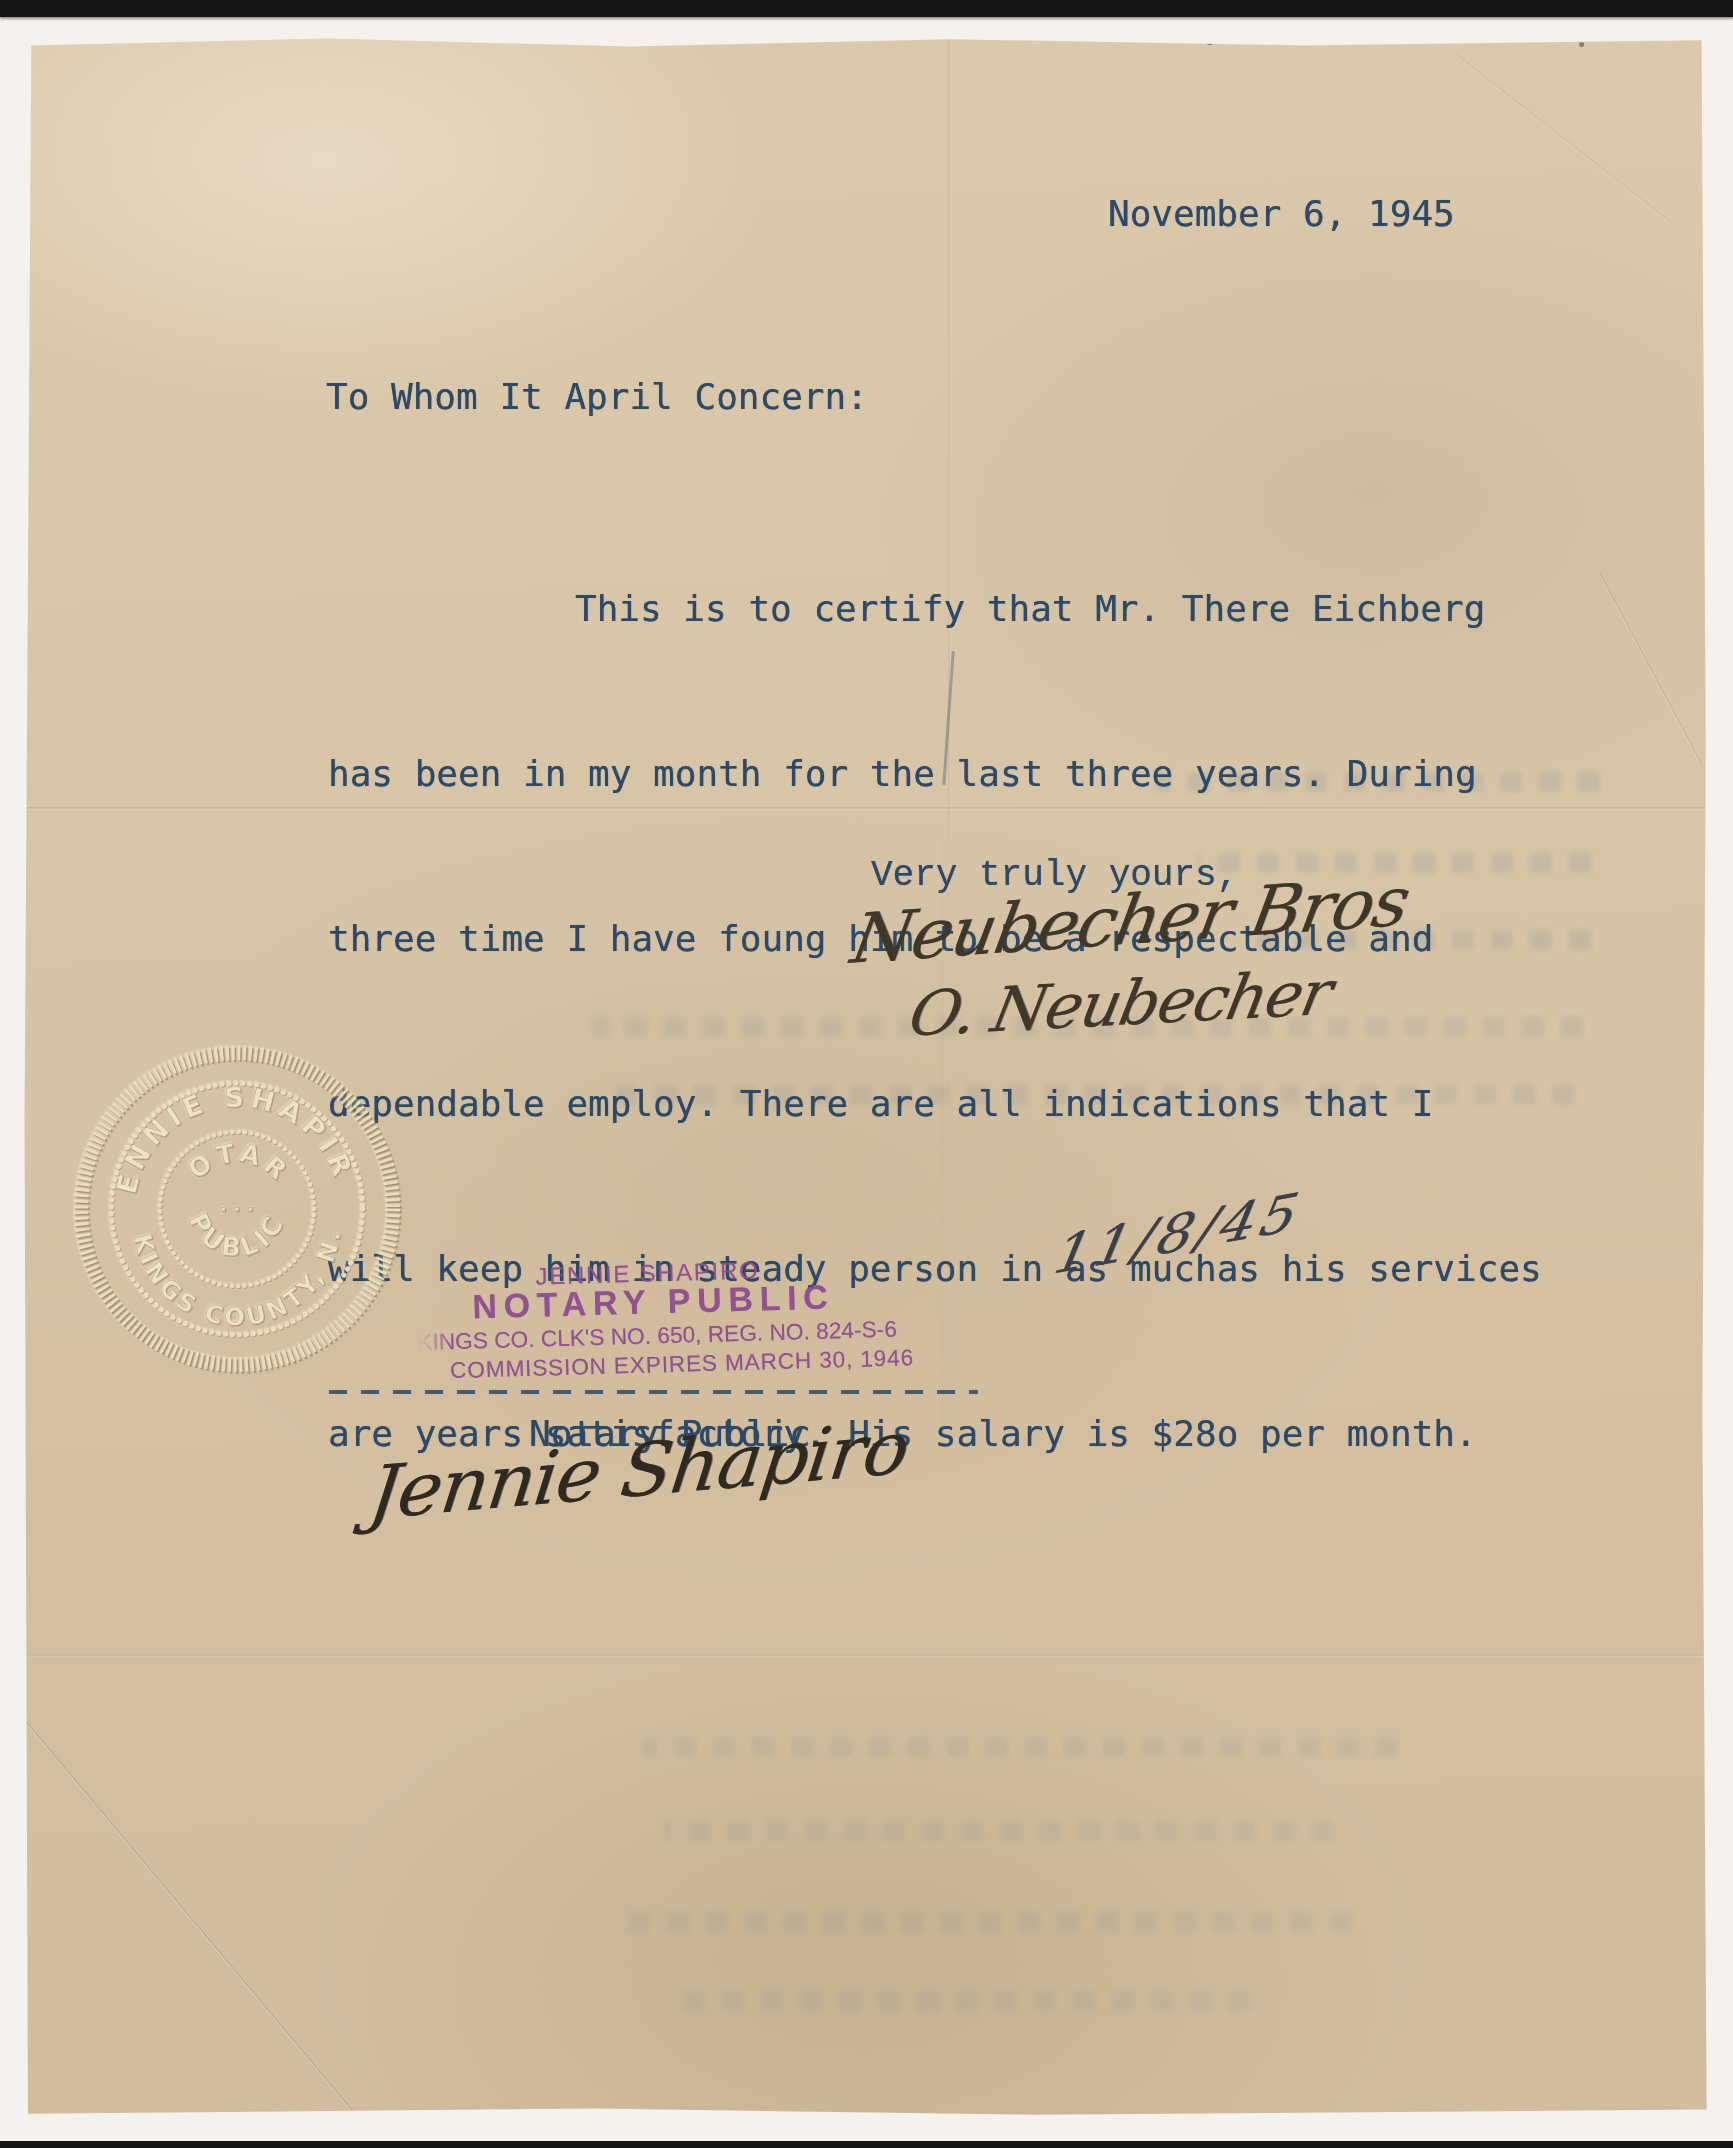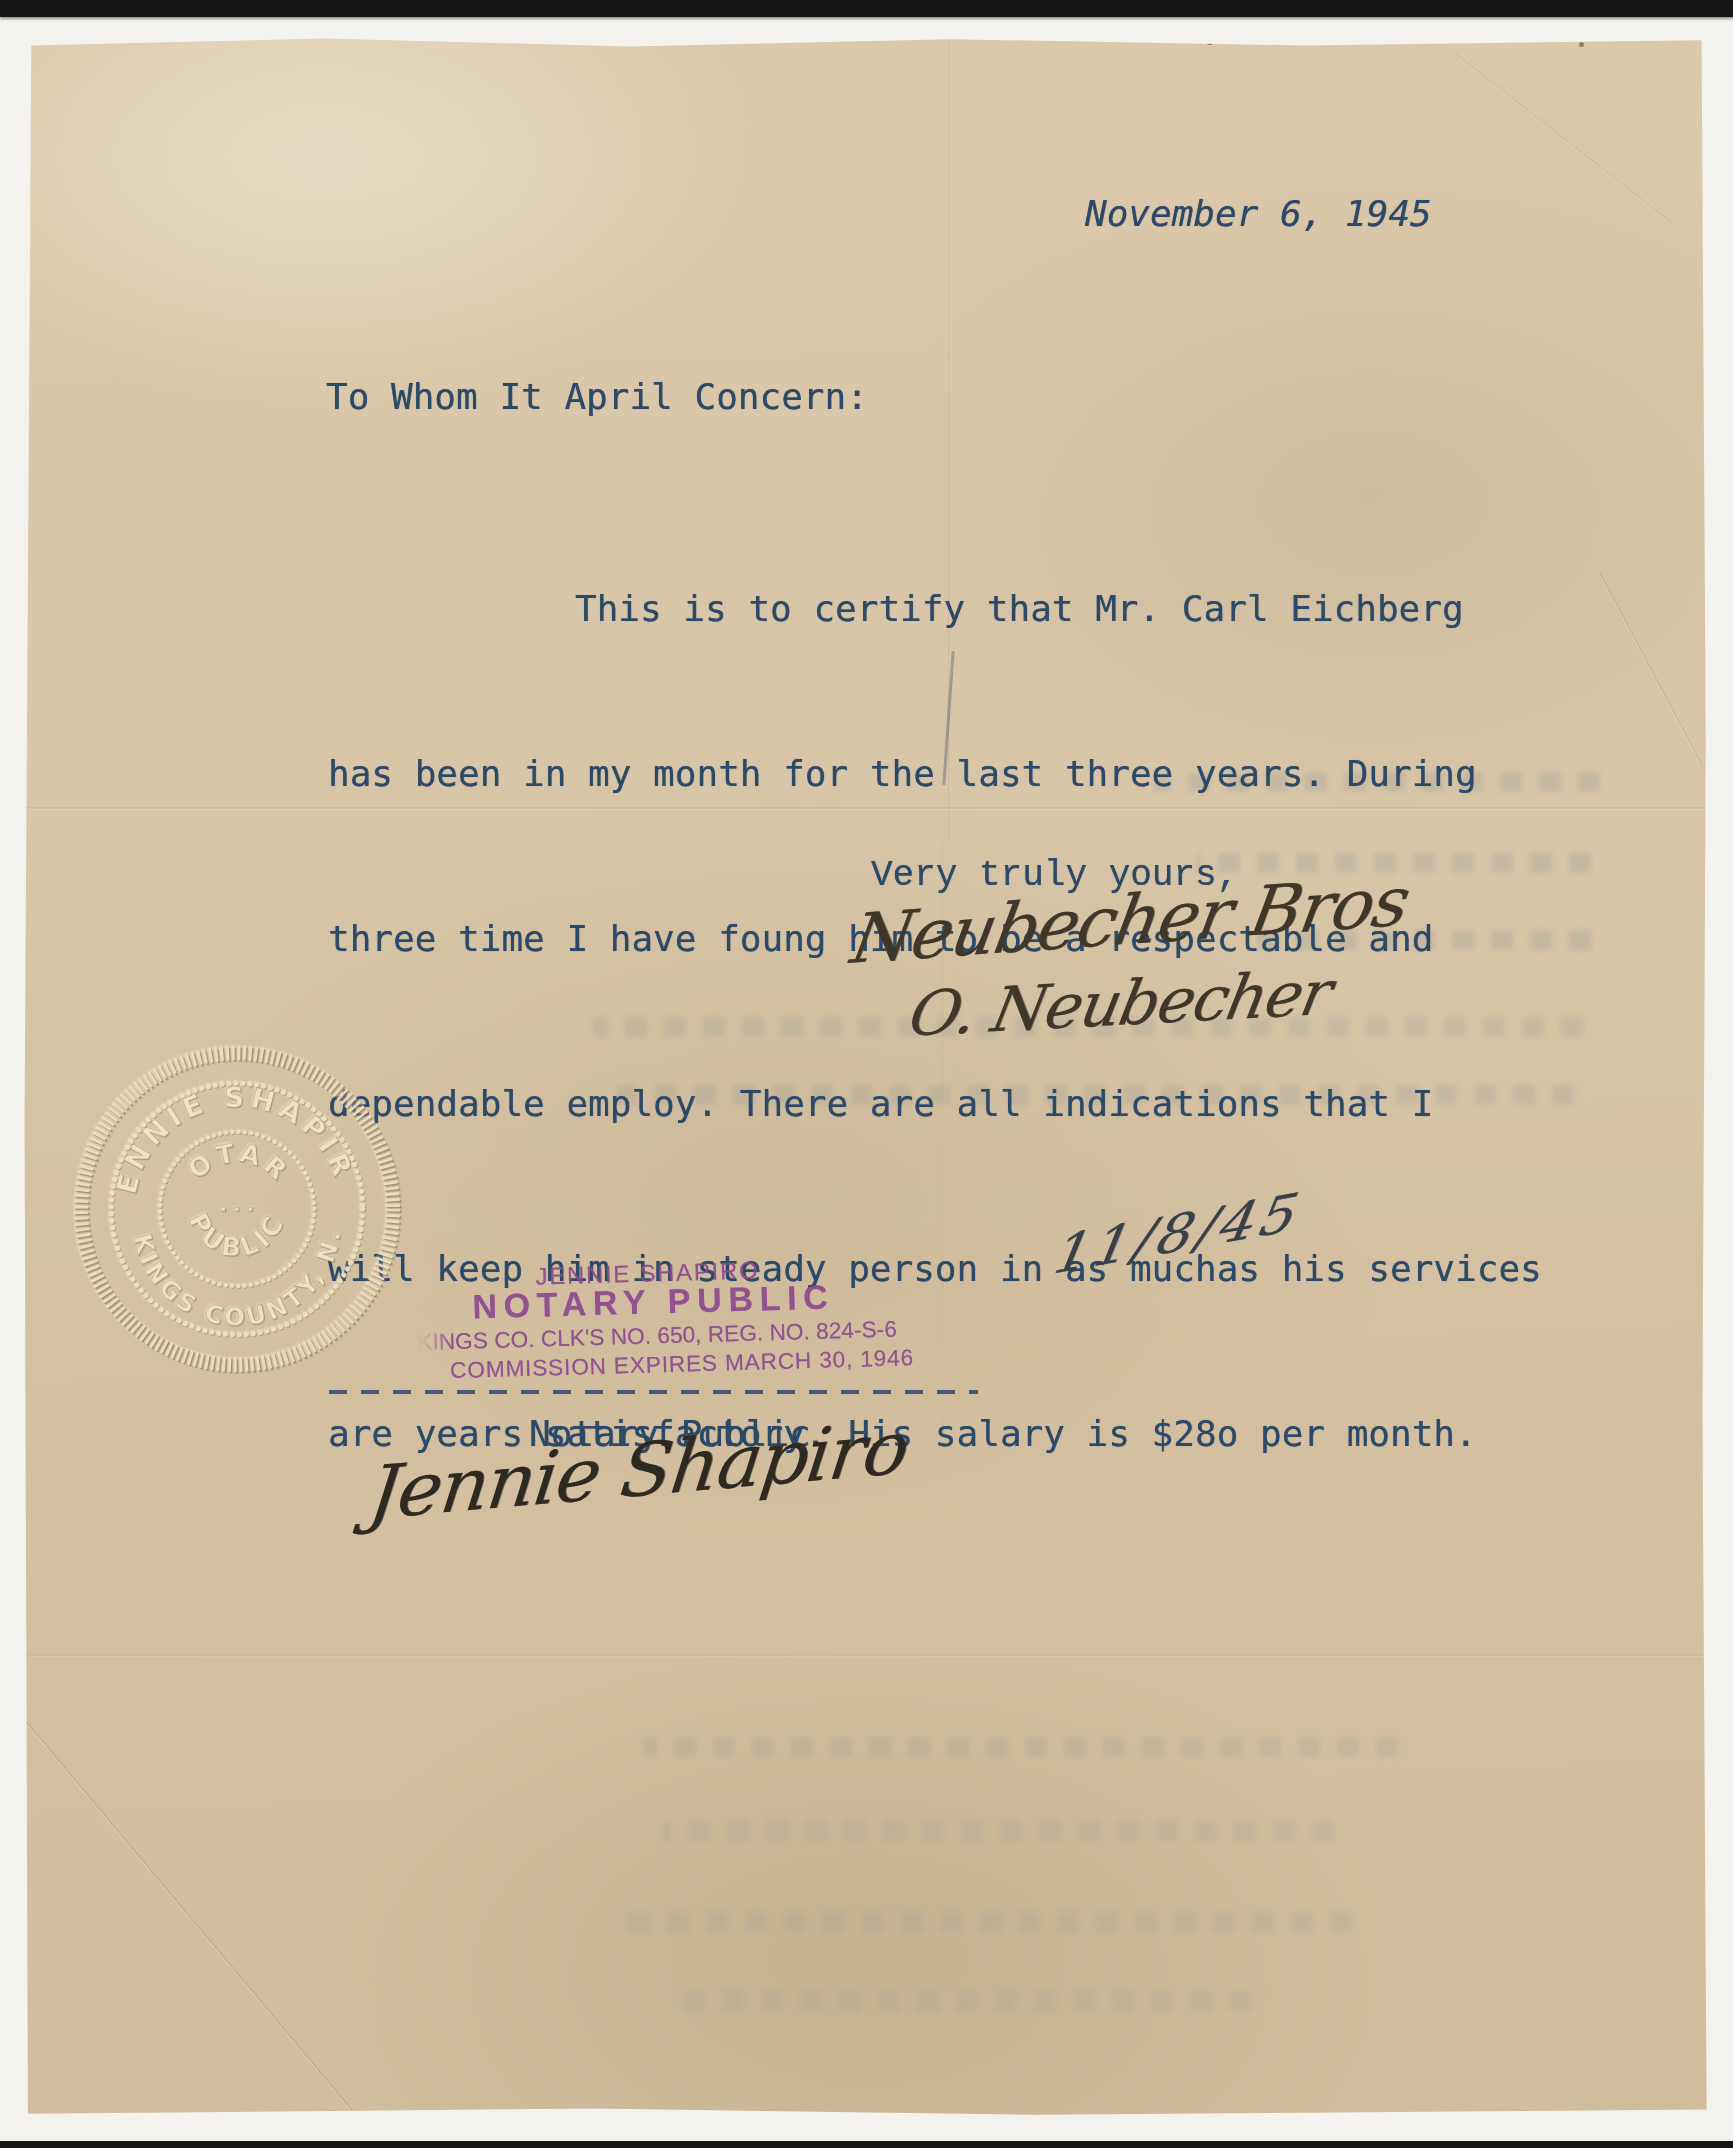--- a/index.html
+++ b/index.html
@@ -95,25 +95,25 @@
   <div class="bleed" style="left:621px;top:1703px;width:755px;opacity:.12;"></div>
   <div class="bleed" style="left:641px;top:1787px;width:671px;opacity:.11;"></div>
   <div class="bleed" style="left:592px;top:1878px;width:738px;opacity:.11;"></div>
   <div class="bleed" style="left:658px;top:1957px;width:571px;opacity:.10;"></div>
 
   <div class="speck" style="left:1185px;top:6.7px;width:5.9px;height:4.2px;"></div>
   <div class="speck" style="left:1262px;top:3.4px;width:7.6px;height:4.2px;"></div>
   <div class="speck" style="left:1557px;top:8.4px;width:5px;height:5px;"></div>
   <div class="ink-smear" style="left:925px;top:617px;height:134px;"></div>
 
-  <div class="typed" style="left:1063px;top:159px;font-style:italic;">November 6, 1945</div>
+  <div class="typed" style="left:1086px;top:159px;">November 6, 1945</div>
   <div class="typed" style="left:304px;top:342px;">To Whom It April Concern:</div>
 
   <div class="typed body-block" style="left:306px;top:437px;">
-    <div class="body-line first">This is to certify that Mr. Carl Eichberg</div>
+    <div class="body-line first">This is to certify that Mr. There Eichberg</div>
     <div class="body-line">has been in my month for the last three years. During</div>
     <div class="body-line">three time I have foung him to be a respectable and</div>
     <div class="body-line">dependable employ. There are all indications that I</div>
     <div class="body-line">will keep him in steady person in as muchas his services</div>
     <div class="body-line">are years satisfactory. His salary is $28o per month.</div>
   </div>
 
   <div class="typed" style="left:849px;top:821px;font-family:Liberation Mono, monospace;">Very truly yours,</div>
 
   <div class="hand sig-company" style="left:835px;top:846px;">Neubecher Bros</div>

